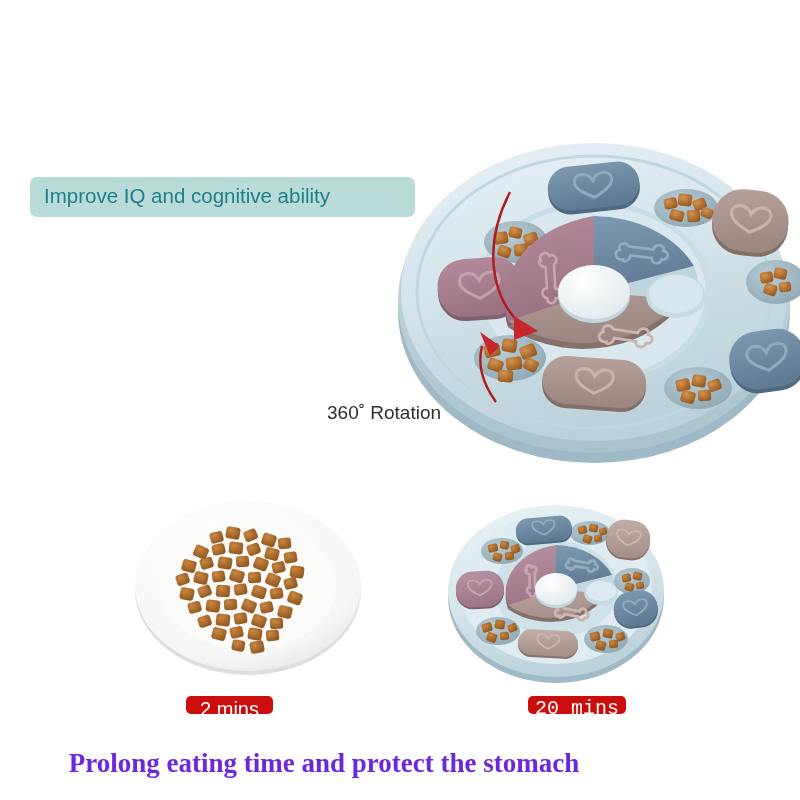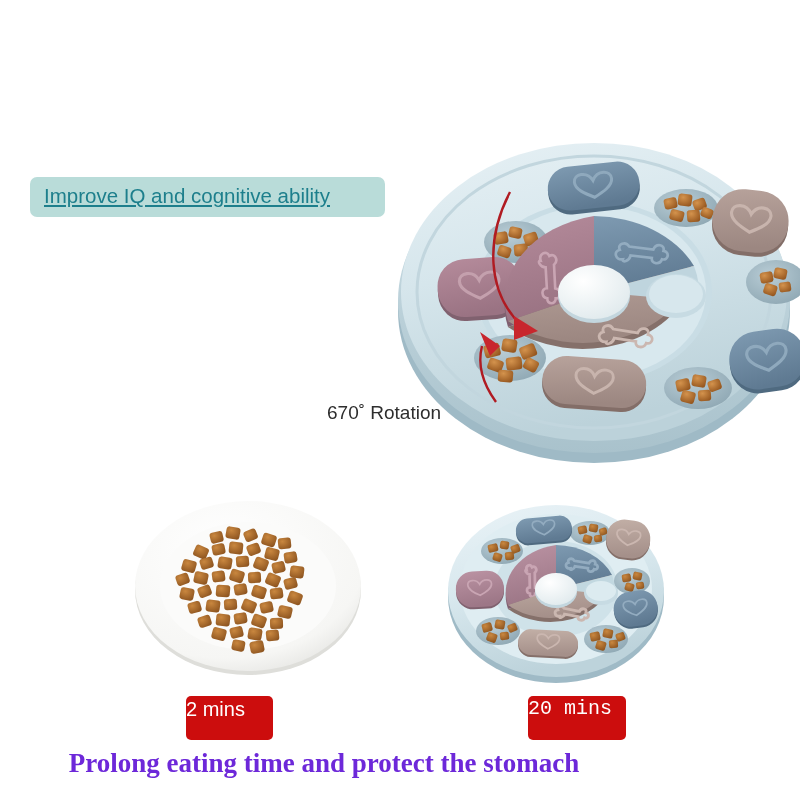--- a/index.html
+++ b/index.html
@@ -35,43 +35,43 @@
     position: absolute;
     background: #b9dcd9;
     border-radius: 7px;
     color: #1d7f8c;
     font-size: 20.5px;
     line-height: 1.12;
     padding: 8px 14px 9px 14px;
     box-sizing: border-box;
     font-family: "Liberation Sans", sans-serif;
   }
-  #feature-1 { left: 30px; top: 177px; width: 355px; height: 40px; text-decoration: underline; }
+  #feature-1 { left: 30px; top: 177px; width: 385px; height: 40px; }
   #feature-2 { left: 30px; top: 256px; width: 330px; height: 56px; }
 
   
   .rotation-caption {
     position: absolute;
     left: 327px;
     top: 402px;
     font-size: 19px;
     color: #2e2e2e;
     white-space: nowrap;
   }
 
   
   .time-badge {
     position: absolute;
     background: #cc0d0d;
     color: #ffffff;
     border-radius: 5px;
     font-size: 20px;
-    text-align: left;
+    text-align: center;
     line-height: 26px;
-    height: 44px;
+    height: 18px;
     box-sizing: border-box;
   }
   #badge-left  { left: 186px; top: 696px; width: 87px; }
   #badge-right { left: 528px; top: 696px; width: 98px; font-family: Liberation Mono, monospace; }
 
   
   .tagline {
     position: absolute;
     left: 0;
     top: 748px;
@@ -263,21 +263,21 @@
   <svg class="art" id="arrows" viewBox="0 0 170 230">
     <path d="M40,12 C16,58 16,112 52,146" fill="none" stroke="#b01b22" stroke-width="2.4"></path>
     <path d="M44,136 L68,151 L44,160 Z" fill="#c8262d"></path>
     <path d="M26,222 C10,200 8,182 12,166" fill="none" stroke="#b01b22" stroke-width="2.4"></path>
     <path d="M20,176 L10,152 L30,166 Z" fill="#c8262d"></path>
   </svg>
 
   <div class="feature-box" id="feature-1">Improve IQ and cognitive ability</div>
 
 
-  <div class="rotation-caption">670˚ Rotation</div>
+  <div class="rotation-caption">360˚ Rotation</div>
 
   <svg class="art" id="plate" viewBox="0 0 232 186">
     <defs>
       <radialGradient id="plateGrad" cx="0.4" cy="0.3" r="0.8">
         <stop offset="0%" stop-color="#ffffff"></stop>
         <stop offset="78%" stop-color="#f6f6f4"></stop>
         <stop offset="100%" stop-color="#e2e2df"></stop>
       </radialGradient>
       <radialGradient id="kibGrad2" cx="0.35" cy="0.3" r="0.8">
         <stop offset="0%" stop-color="#c9873f"></stop>

